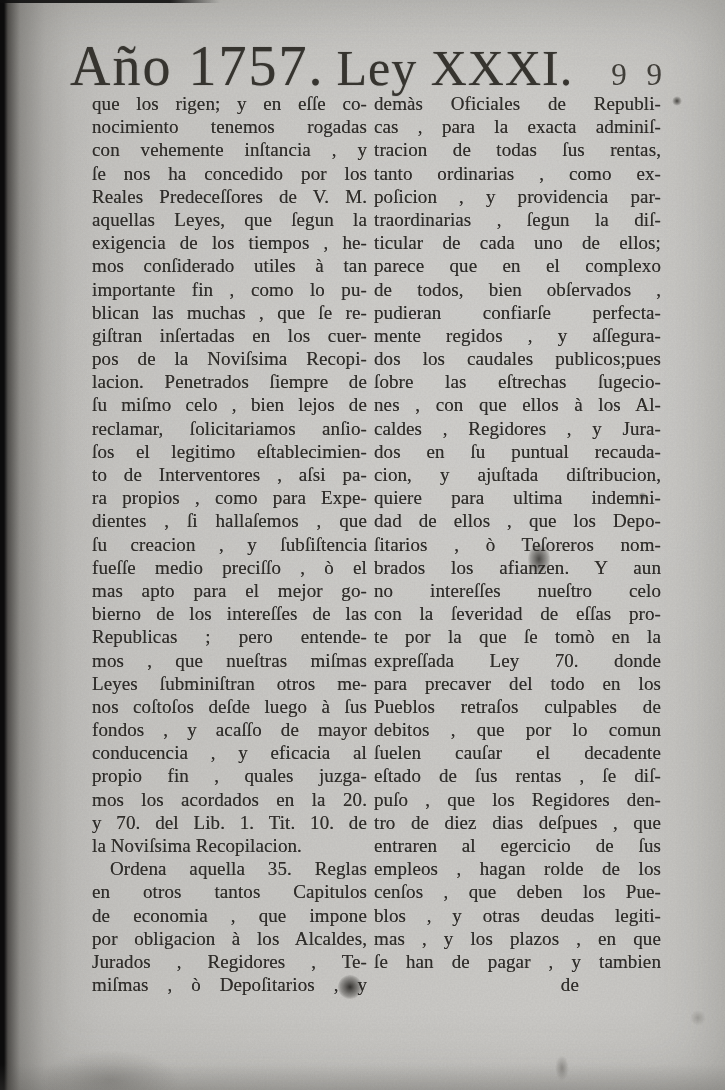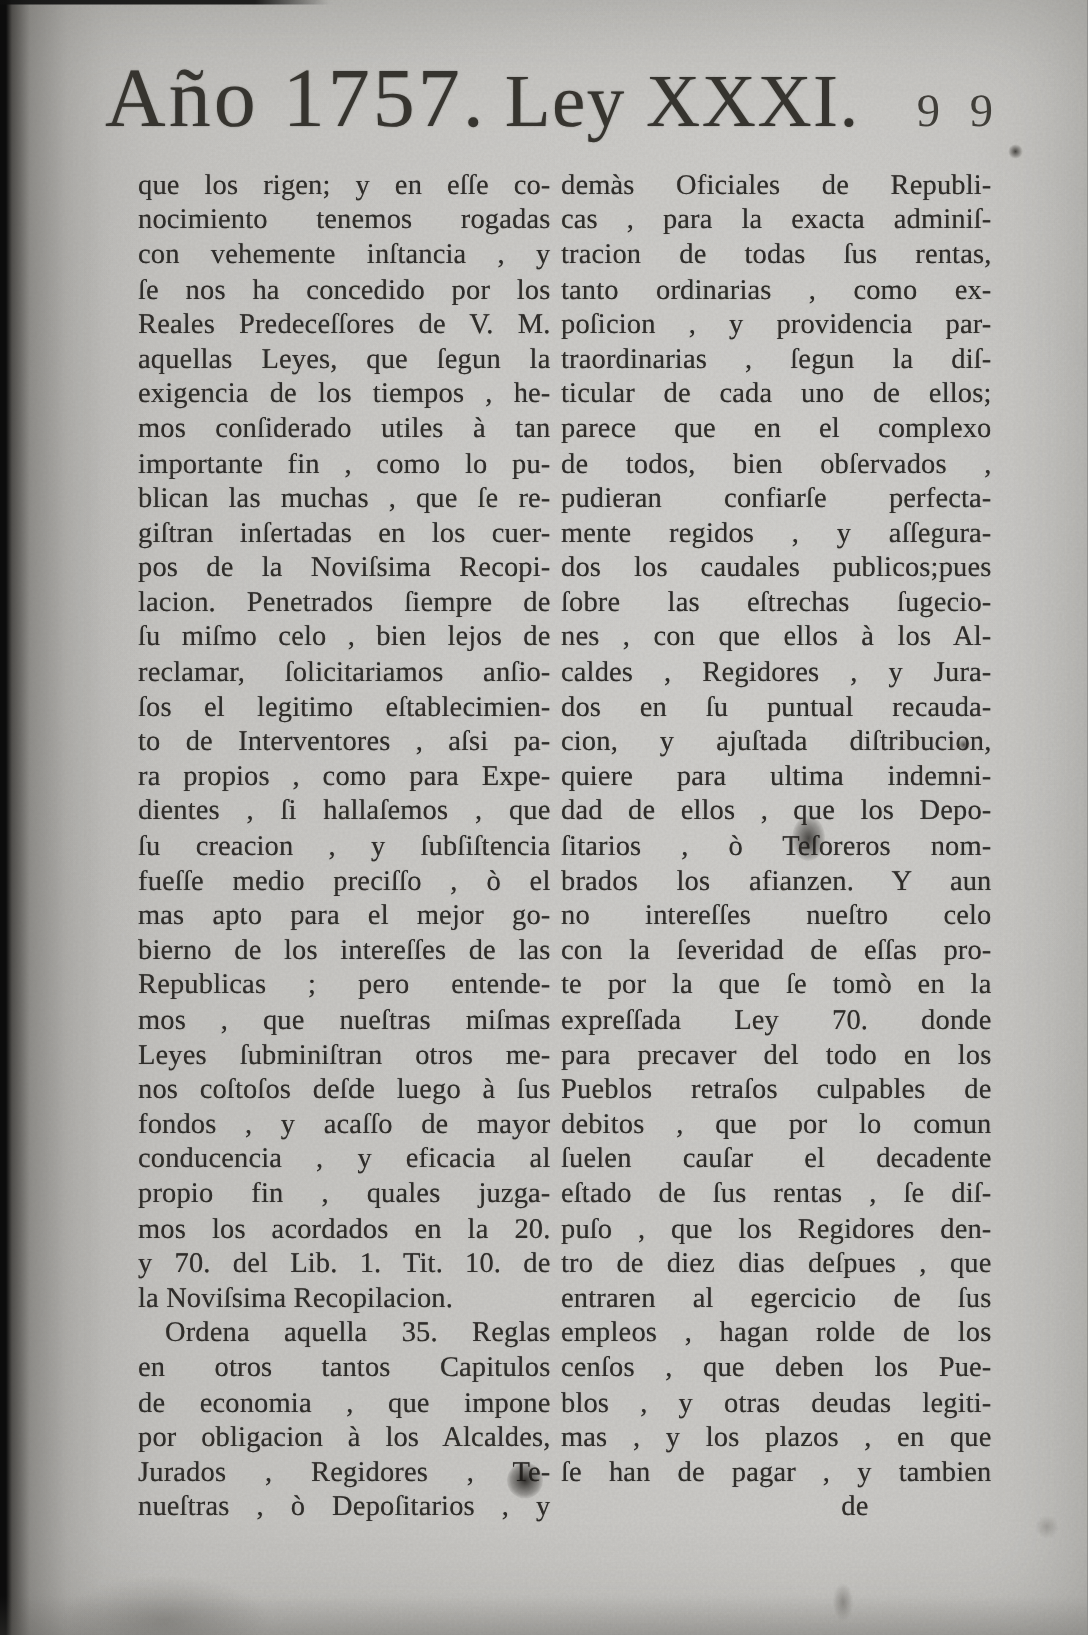--- a/index.html
+++ b/index.html
@@ -71,21 +71,21 @@
     font-size: 50px; margin-left: 12px; letter-spacing: 1px;
     text-shadow: 0 0 1px rgba(54,52,47,0.55);
   }
   .h-page {
     font-size: 31px; margin-left: 38px; letter-spacing: 6px;
     color: #403e39;
   }
 
   
   .column {
-    position: absolute; top: 112px;
+    position: absolute; top: 92px;
   }
   .column.left  { left: 92px;  width: 275px; }
   .column.right { left: 374px; width: 287px; }
 
   .text-line {
     height: 23.2px;
     line-height: 23.2px;
     font-size: 19px;
     text-align: justify;
     text-align-last: justify;
@@ -172,21 +172,21 @@
         <div class="text-line">conducencia , y eficacia al</div>
         <div class="text-line">propio fin , quales juzga-</div>
         <div class="text-line">mos los acordados en la 20.</div>
         <div class="text-line">y 70. del Lib. 1. Tit. 10. de</div>
         <div class="text-line no-justify">la Noviſsima Recopilacion.</div>
         <div class="text-line indent">Ordena aquella 35. Reglas</div>
         <div class="text-line">en otros tantos Capitulos</div>
         <div class="text-line">de economia , que impone</div>
         <div class="text-line">por obligacion à los Alcaldes,</div>
         <div class="text-line">Jurados , Regidores , Te-</div>
-        <div class="text-line">nueſtras , ò Depoſitarios , y</div>
+        <div class="text-line">miſmas , ò Depoſitarios , y</div>
       </div>
   </div>
 
   <div class="column right">
     <div>
         <div class="text-line">demàs Oficiales de Republi-</div>
         <div class="text-line">cas , para la exacta adminiſ-</div>
         <div class="text-line">tracion de todas ſus rentas,</div>
         <div class="text-line">tanto ordinarias , como ex-</div>
         <div class="text-line">poſicion , y providencia par-</div>

